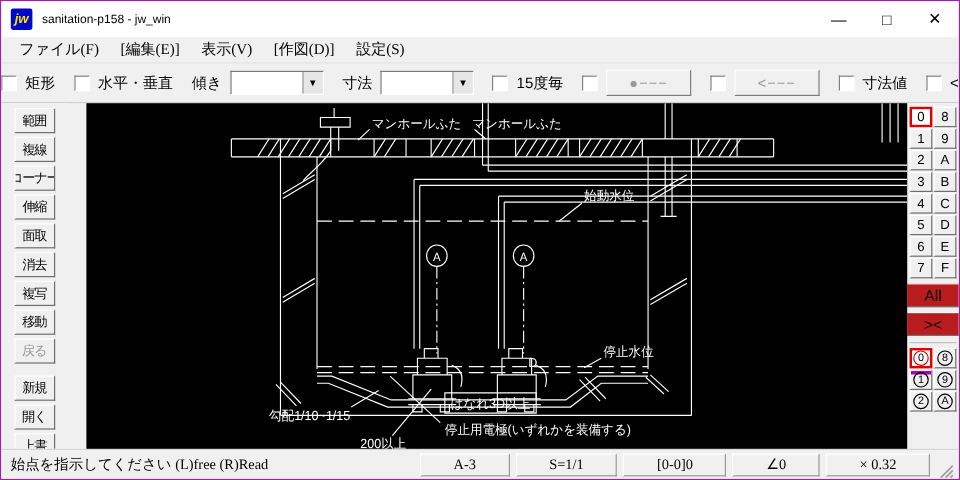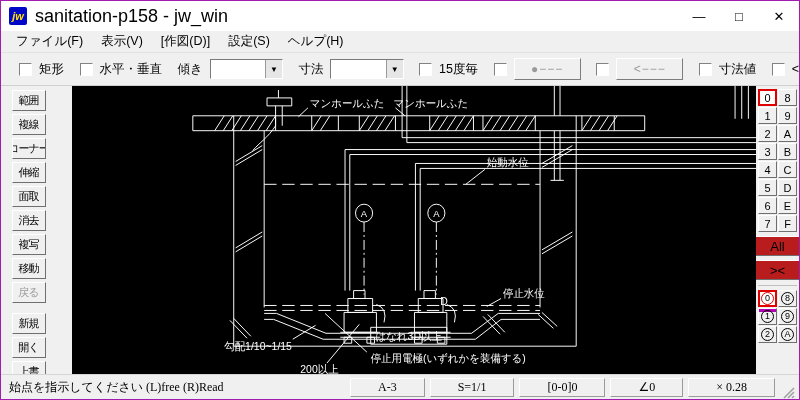--- a/index.html
+++ b/index.html
@@ -3,30 +3,30 @@
 <meta charset="utf-8">
 <style>
   * { box-sizing: border-box; margin: 0; padding: 0; }
   html,body { width:800px; height:400px; }
   body { font-family: "Liberation Sans", "DejaVu Sans", sans-serif; font-size:12px; background:#f0f0f0; }
   .window { width:800px; height:400px; border:1px solid #a21caf; display:flex; flex-direction:column; background:#f0f0f0; overflow:hidden; }
 
   
   .titlebar { height:30px; background:#ffffff; display:flex; align-items:center; flex:0 0 auto; }
   .app-icon { width:18px; height:18px; margin-left:8px; background:#0008c8; color:#ffe000; font-weight:bold; font-style:italic; font-size:11px; display:flex; align-items:center; justify-content:center; border-radius:2px; }
-  .title-text { margin-left:8px; font-size:18px; color:#000;text-align:center; }
+  .title-text { margin-left:8px; font-size:10px; color:#000;text-align:center; }
   .tb-spacer { flex:1; }
   .win-btn { width:40px; height:30px; display:flex; align-items:center; justify-content:center; font-size:13px; color:#000; }
 
   
   .menubar { height:22px; background:#f0f0f0; display:flex; align-items:center; padding-left:6px; flex:0 0 auto; border-bottom:1px solid #e2e2e2; }
-  .menu-item { padding:2px 9px; font-size:12.5px; color:#000; white-space:nowrap; }
-
-  
-  .ctrlbar { height:33px; background:#f0f0f0; display:flex; align-items:center; padding-left:18px; gap:7px; flex:0 0 auto; border-bottom:1px solid #cfcfcf; }
+  .menu-item { padding:2px 9px; font-size:12.5px; color:#000; white-space:nowrap;font-family:Liberation Serif, serif; }
+
+  
+  .ctrlbar { height:33px; background:#f0f0f0; display:flex; align-items:center; gap:7px; flex:0 0 auto; border-bottom:1px solid #cfcfcf; }
   .cb { width:13px; height:13px; background:#fff; border:1px solid; border-color:#828282 #fff #fff #828282; flex:0 0 auto; }
   .ctrl-label { white-space:nowrap; font-size:12.5px; }
   .combo { display:flex; width:96px; height:20px; border:1px solid; border-color:#7a7a7a #fff #fff #7a7a7a; background:#fff; }
   .combo-field { flex:1; }
   .combo-arrow { width:17px; background:#e6e6e6; border-left:1px solid #9a9a9a; display:flex; align-items:center; justify-content:center; font-size:8px; color:#000; }
   .gray-btn { width:88px; height:22px; background:#f0f0f0; border:1px solid; border-color:#fff #7d7d7d #7d7d7d #fff; color:#9a9a9a; display:flex; align-items:center; justify-content:center; font-size:12px; letter-spacing:1px; }
   .gap6 { width:2px; }
 
   
   .main { flex:1; display:flex; min-height:0; }
@@ -66,24 +66,24 @@
     <div class="app-icon">jw</div>
     <div class="title-text">sanitation-p158 - jw_win</div>
     <div class="tb-spacer"></div>
     <div class="win-btn">—</div>
     <div class="win-btn">□</div>
     <div class="win-btn">✕</div>
   </div>
 
   <div class="menubar">
     <div class="menu-item">ファイル(F)</div>
+    <div class="menu-item">[編集(E)]</div>
     <div class="menu-item">表示(V)</div>
     <div class="menu-item">[作図(D)]</div>
     <div class="menu-item">設定(S)</div>
-    <div class="menu-item">ヘルプ(H)</div>
   </div>
 
   <div class="ctrlbar">
     <span class="cb"></span>
     <span class="ctrl-label">矩形</span>
     <span class="gap6"></span>
     <span class="cb"></span>
     <span class="ctrl-label">水平・垂直</span>
     <span class="gap6"></span>
     <span class="ctrl-label">傾き</span>
@@ -222,19 +222,19 @@
       </div>
     </div>
   </div>
 
   <div class="statusbar">
     <div class="status-msg">始点を指示してください (L)free (R)Read</div>
     <div class="status-panel">A-3</div>
     <div class="status-panel">S=1/1</div>
     <div class="status-panel">[0-0]0</div>
     <div class="status-panel">∠0</div>
-    <div class="status-panel">× 0.28</div>
+    <div class="status-panel">× 0.32</div>
     <svg class="grip" viewBox="0 0 14 14">
       <path d="M13,3 L3,13 M13,7 L7,13 M13,11 L11,13" stroke="#a0a0a0" stroke-width="1.5" fill="none"></path>
     </svg>
   </div>
 
 </div>
 
 </body></html>

